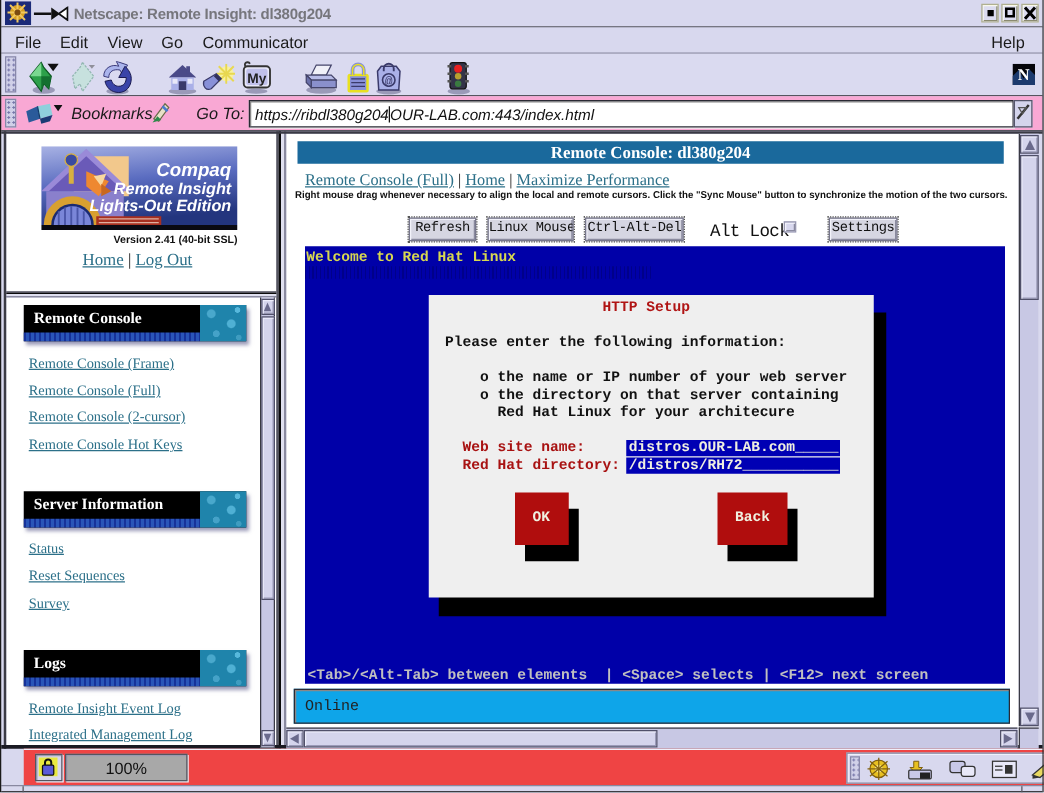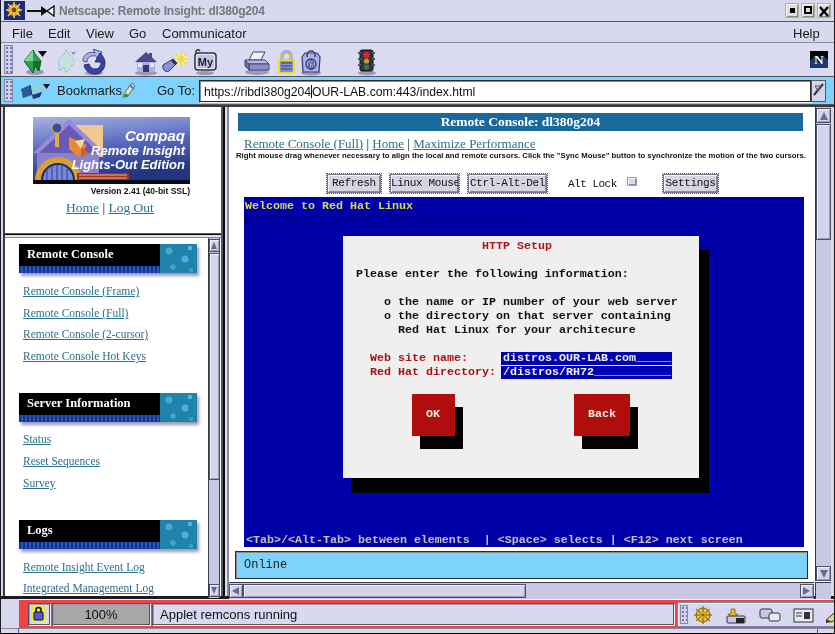--- a/index.html
+++ b/index.html
@@ -12,22 +12,22 @@
   #titlebar { position:absolute; left:1px; top:0; width:833px; height:22px;
      background:#d8d8ee; border-bottom:1px solid #55555f; }
   #titletxt { position:absolute; left:58px; top:4px; font-size:12px; font-weight:bold; color:#76767c; letter-spacing:-0.2px;}
   .wbtn { position:absolute; top:3px; width:14px; height:15px; background:#dcdcf0;
      border:1px solid #b0b090; box-shadow:inset 1px 1px 0 #f8f8ea, inset -1px -1px 0 #8a8a70; }
   #menubar { position:absolute; left:1px; top:22px; width:833px; height:21px; background:#d8d8ee;
      border-bottom:1px solid #8888a0; }
   .menuitem { position:absolute; top:4px; font-size:13px; color:#1a1a1a; }
   #toolbar { position:absolute; left:1px; top:43px; width:833px; height:34px; background:#dadaf0;
      border-bottom:1px solid #55555f; }
-  #urlbar { position:absolute; left:1px; top:77px; width:833px; height:28px; background:#7dd3fc;
-     border-bottom:1px solid #55555f; }
+  #urlbar { position:absolute; left:1px; top:77px; width:833px; height:28px; background:#f9a8d4;
+     border-bottom:1px solid #55555f;font-style:italic; }
   .grip { position:absolute; width:9px; background:#d0d0e8; border:1px solid #8888aa;
      background-image:radial-gradient(#7777aa 1px, transparent 1px); background-size:4px 4px; }
   
   #content { position:absolute; left:1px; top:105px; width:833px; height:494px; background:#d8d8ee; }
   #lt { position:absolute; left:5px; top:107px; width:216px; height:126px; background:#ffffff; }
   #lb { position:absolute; left:5px; top:238px; width:216px; height:360px; background:#ffffff; }
   #vdiv { position:absolute; left:221px; top:105px; width:8px; height:494px;
         background:linear-gradient(90deg,#55555f 0 2px,#0a0a0a 2px 4px,#e0e0f0 4px 6px,#8a8aa0 6px 8px); }
   #hdiv { position:absolute; left:5px; top:233px; width:216px; height:5px;
         background:linear-gradient(#55555f 0 1px,#0a0a0a 1px 2px,#e0e0f0 2px 4px,#8a8aa0 4px 5px); }
@@ -326,21 +326,21 @@
   <div class="arr" style="left:211px;top:587px;border-left:3.5px solid transparent;border-right:3.5px solid transparent;border-top:7px solid #6a6a8c"></div>
 
   <div id="conshdr" style="left:238px;top:113px">Remote Console: dl380g204</div>
   <div class="abs serif" style="left:244px;top:136px;width:565px;text-align:left;font-size:13px;color:#111">
     <span class="mlink">Remote Console (Full)</span> | <span class="mlink">Home</span> | <span class="mlink">Maximize Performance</span>
   </div>
   <div class="abs" style="left:521px;top:151px;transform:translateX(-50%) scaleX(0.97);white-space:nowrap;font-size:8px;font-weight:bold;color:#111">Right mouse drag whenever necessary to align the local and remote cursors. Click the "Sync Mouse" button to synchronize the motion of the two cursors.</div>
   <div class="btn" style="left:327px;top:174px;width:54px;line-height:17px">Refresh</div>
   <div class="btn" style="left:390px;top:174px;width:69px;line-height:17px">Linux Mouse</div>
   <div class="btn" style="left:468px;top:174px;width:79px;line-height:17px">Ctrl-Alt-Del</div>
-  <div class="abs mono" style="left:568px;top:178px;font-size:11px;letter-spacing:-0.5px;color:#111">Alt Lock</div>
+  <div class="abs mono" style="left:568px;top:178px;font-size:14px;letter-spacing:-0.5px;color:#111">Alt Lock</div>
   <div class="abs" style="left:627px;top:177px;width:10px;height:9px;background:#d8d8ee;border:1px solid #9a9ab0;box-shadow:inset 1px 1px 0 #f4f4fc, inset -1px -1px 0 #8a8aa0"></div>
   <div class="btn" style="left:663px;top:174px;width:55px;line-height:17px">Settings</div>
 
   <div id="console">
     <div class="crow" style="left:1px;top:2px;color:#d8d850">Welcome to Red Hat Linux</div>
     <div class="abs" style="left:0px;top:16px;width:278px;height:10px;background:repeating-linear-gradient(90deg, rgba(0,0,80,0.35) 0 1px, transparent 1px 3px);"></div>
 
     <div class="abs" style="left:107px;top:53px;width:358px;height:243px;background:#000"></div>
 
     <div class="abs" style="left:99px;top:39px;width:356px;height:242px;background:#efefef"></div>
@@ -359,21 +359,21 @@
     <div class="abs" style="left:176px;top:210px;width:43px;height:42px;background:#000"></div>
     <div class="abs" style="left:168px;top:197px;width:43px;height:42px;background:#b00d0d"></div>
     <div class="crow" style="left:182px;top:210px;color:#f0f0e0">OK</div>
     <div class="abs" style="left:338px;top:210px;width:56px;height:42px;background:#000"></div>
     <div class="abs" style="left:330px;top:197px;width:56px;height:42px;background:#b00d0d"></div>
     <div class="crow" style="left:344px;top:210px;color:#f0f0e0">Back</div>
 
     <div class="crow" style="left:2px;top:336px;color:#c0c0c0">&lt;Tab&gt;/&lt;Alt-Tab&gt; between elements  | &lt;Space&gt; selects | &lt;F12&gt; next screen</div>
   </div>
 
-  <div class="abs" style="left:235px;top:551px;width:573px;height:28px;background:#7dd3fc;border:1px solid #2a2a34;box-shadow:inset 1px 1px 0 #888">
+  <div class="abs" style="left:235px;top:551px;width:573px;height:28px;background:#0ea5e9;border:1px solid #2a2a34;box-shadow:inset 1px 1px 0 #888">
     <div class="abs mono" style="left:8px;top:6px;font-size:12px;color:#222">Online</div>
   </div>
 
   <div class="abs sb" style="left:229px;top:582px;width:585px;height:17px;border-top:1px solid #3a3a44"></div>
   <div class="abs sbthumb" style="left:229px;top:584px;width:14px;height:14px"></div>
   <div class="arr" style="left:232px;top:587px;border-top:4px solid transparent;border-bottom:4px solid transparent;border-right:7px solid #6a6a8c"></div>
   <div class="abs sbthumb" style="left:243px;top:584px;width:283px;height:14px"></div>
   <div class="abs sbthumb" style="left:800px;top:584px;width:14px;height:14px"></div>
   <div class="arr" style="left:803px;top:587px;border-top:4px solid transparent;border-bottom:4px solid transparent;border-left:7px solid #6a6a8c"></div>
   <div class="abs" style="left:815px;top:582px;width:16px;height:17px;background:#c8c8e4;border-left:1px solid #3a3a44;border-top:1px solid #3a3a44"></div>
@@ -387,21 +387,20 @@
 
   <div id="statusbar">
     <div class="abs sunk" style="left:9px;top:3px;width:22px;height:22px;background:#d8d8ee">
       <svg width="20" height="20">
           <rect x="2" y="2" width="15" height="15" fill="#e8e840"></rect>
       <rect x="5" y="8" width="9" height="8" rx="1" fill="#5a5ad8" stroke="#111"></rect>
       <path d="M7 8 V6 a2.5 2.5 0 0 1 5 0 V8" fill="none" stroke="#111" stroke-width="1.6"></path>
         </svg>
     </div>
     <div class="abs sunk" style="left:33px;top:3px;width:98px;height:22px;background:#a8a8a8;color:#111;font-size:13px;text-align:center;line-height:21px">100%</div>
-    <div class="abs sunk" style="left:133px;top:3px;width:522px;height:22px;background:#d8d8ee;color:#111;font-size:13px;line-height:21px;padding-left:7px">Applet remcons running</div>
     <div class="abs" style="left:658px;top:2px;width:170px;height:25px;background:#d8d8ee;border:1px solid #8888a0;box-shadow:inset 1px 1px 0 #f0f0fa">
       <div class="grip" style="left:2px;top:2px;height:19px;width:8px"></div>
       <svg class="abs" style="left:14px;top:3px" width="22" height="18">
           <circle cx="11" cy="9" r="7" fill="#e8c020" stroke="#806010" stroke-width="1"></circle>
           <circle cx="11" cy="9" r="3" fill="#f8ec90"></circle>
           <g stroke="#806010">
             <line x1="11" y1="0" x2="11" y2="18"></line>
             <line x1="2" y1="9" x2="20" y2="9"></line>
             <line x1="4" y1="3" x2="18" y2="15"></line>
             <line x1="18" y1="3" x2="4" y2="15"></line>

